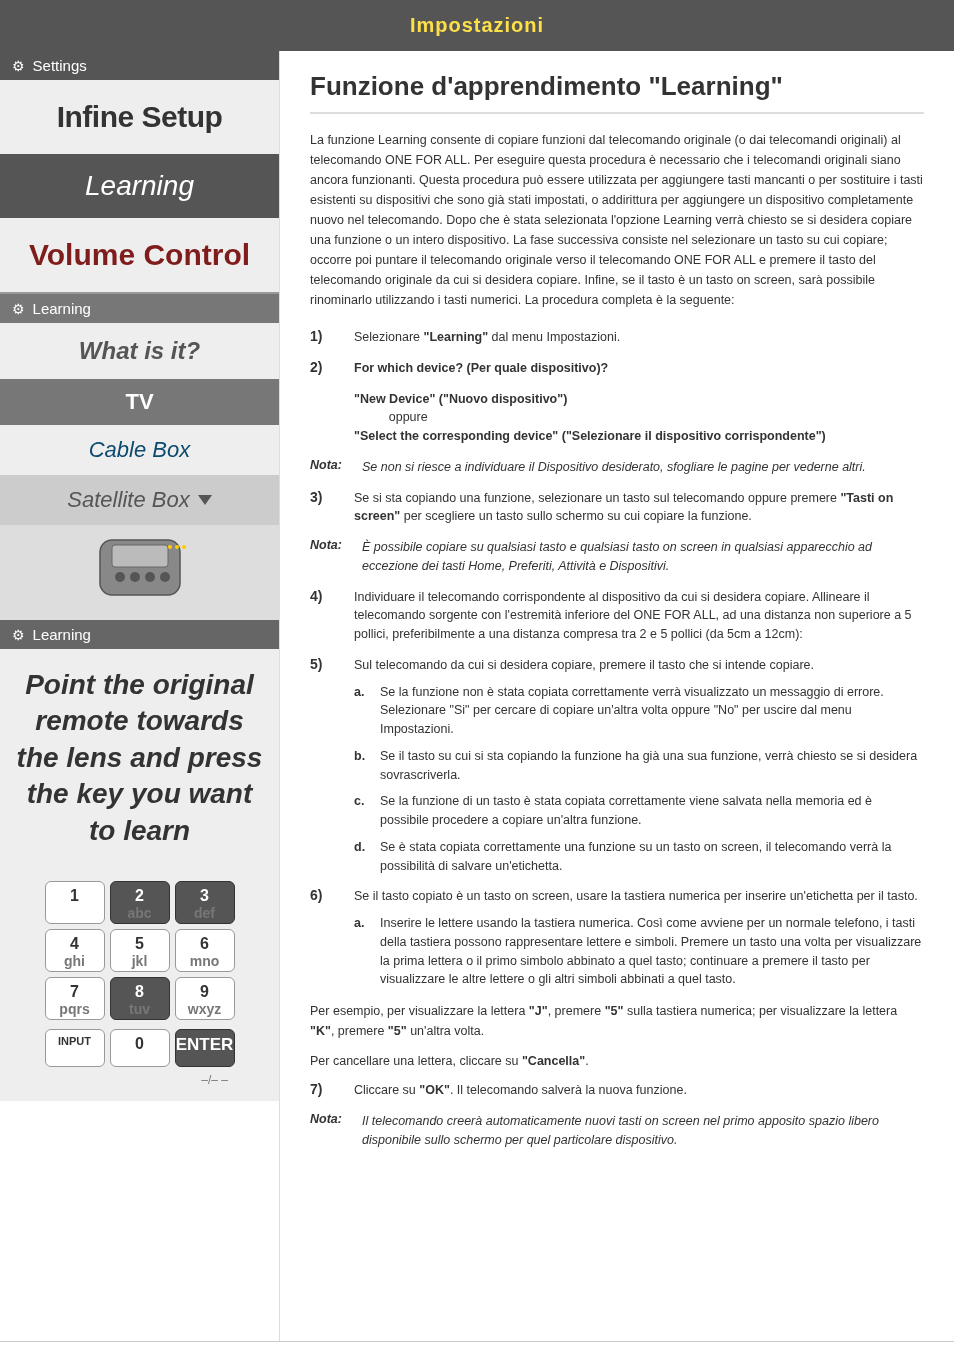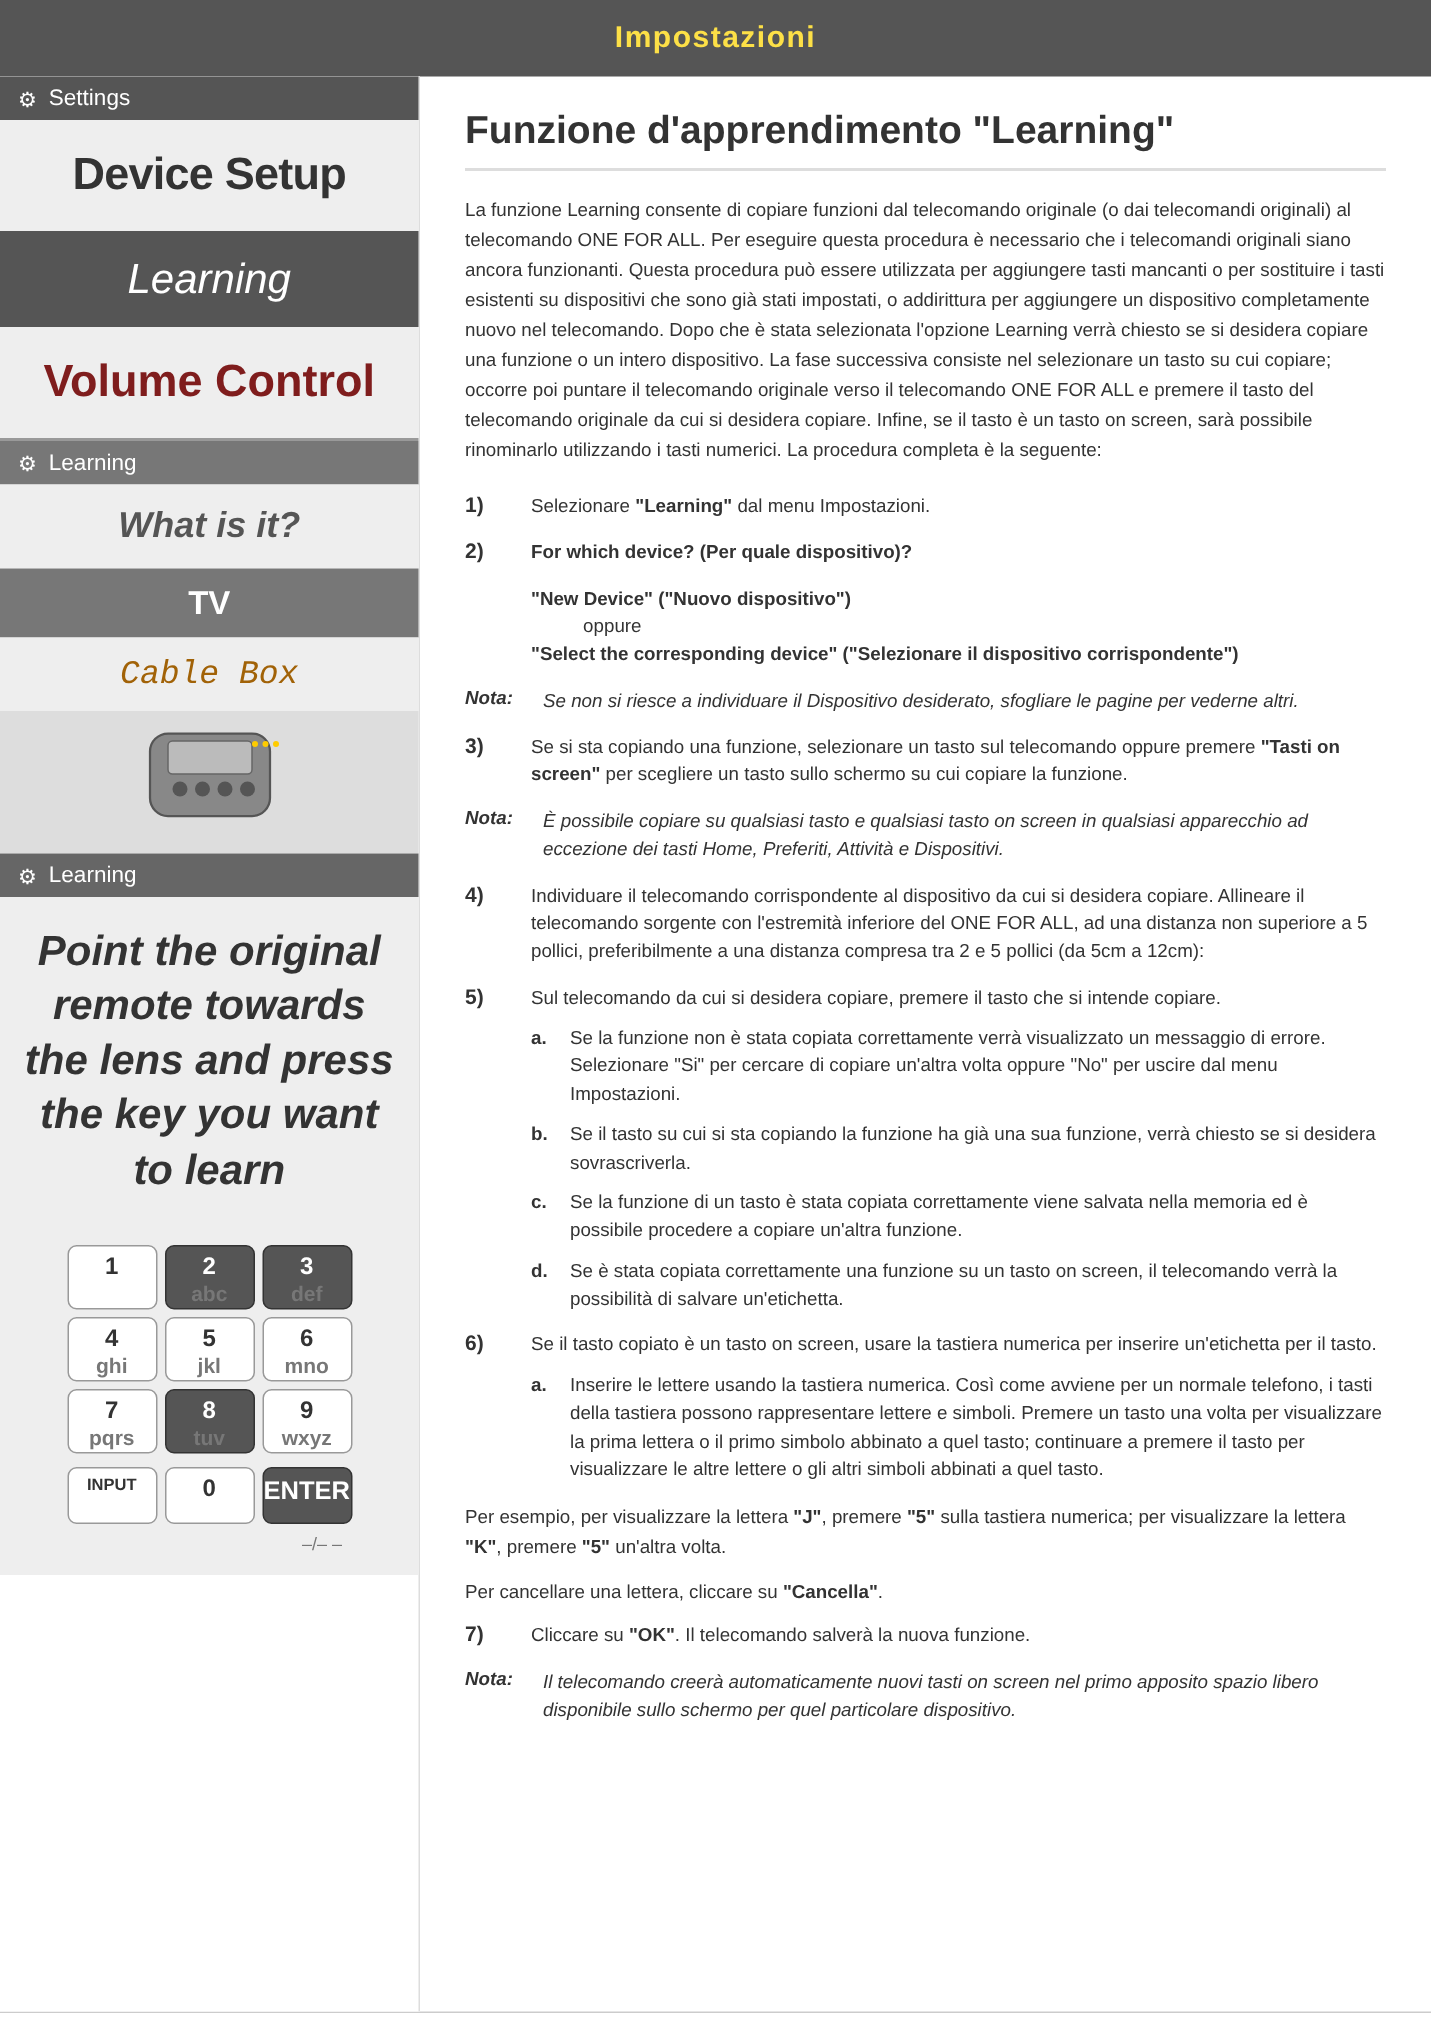--- a/index.html
+++ b/index.html
@@ -107,24 +107,23 @@
       text-align: center;
       font-size: 22px;
       padding: 10px;
       font-weight: bold;
     }
 
     .sidebar-cable-box {
       background: #eee;
       text-align: center;
       font-size: 22px;
-      color: #a16207;
+      color: #0c4a6e;
       padding: 12px 26px;
       font-style: italic;
-      font-family: Liberation Mono, monospace;
     }
 
     .sidebar-satellite-box {
       background: #ccc;
       text-align: center;
       font-size: 22px;
       color: #555;
       padding: 12px 10px;
       font-style: italic;
       display: flex;
@@ -347,21 +346,21 @@
 <div class="main-layout">
 
   <div class="sidebar">
 
     <div class="sidebar-settings-bar">
       <span class="gear-icon">⚙</span>
       <span>Settings</span>
     </div>
 
     <div class="sidebar-device-setup">
-      <span>Device Setup</span>
+      <span>Infine Setup</span>
     </div>
 
     <div class="sidebar-learning-main">
       <span>Learning</span>
     </div>
 
     <div class="sidebar-volume-control">
       <span>Volume Control</span>
     </div>
 
@@ -377,20 +376,24 @@
     </div>
 
     <div class="sidebar-tv">
       <span>TV</span>
     </div>
 
     <div class="sidebar-cable-box">
       <span>Cable Box</span>
     </div>
 
+    <div class="sidebar-satellite-box">
+      <span>Satellite Box</span>
+      <span class="chevron-down"></span>
+    </div>
 
     <div class="sidebar-remote-img">
       <svg class="remote-svg-area" viewBox="0 0 140 75">
 
         <rect x="30" y="5" width="80" height="55" rx="12" ry="12" fill="#888" stroke="#555" stroke-width="1.5"></rect>
 
         <rect x="42" y="10" width="56" height="22" rx="3" fill="#bbb" stroke="#666" stroke-width="1"></rect>
 
         <circle cx="50" cy="42" r="5" fill="#555"></circle>
         <circle cx="65" cy="42" r="5" fill="#555"></circle>

